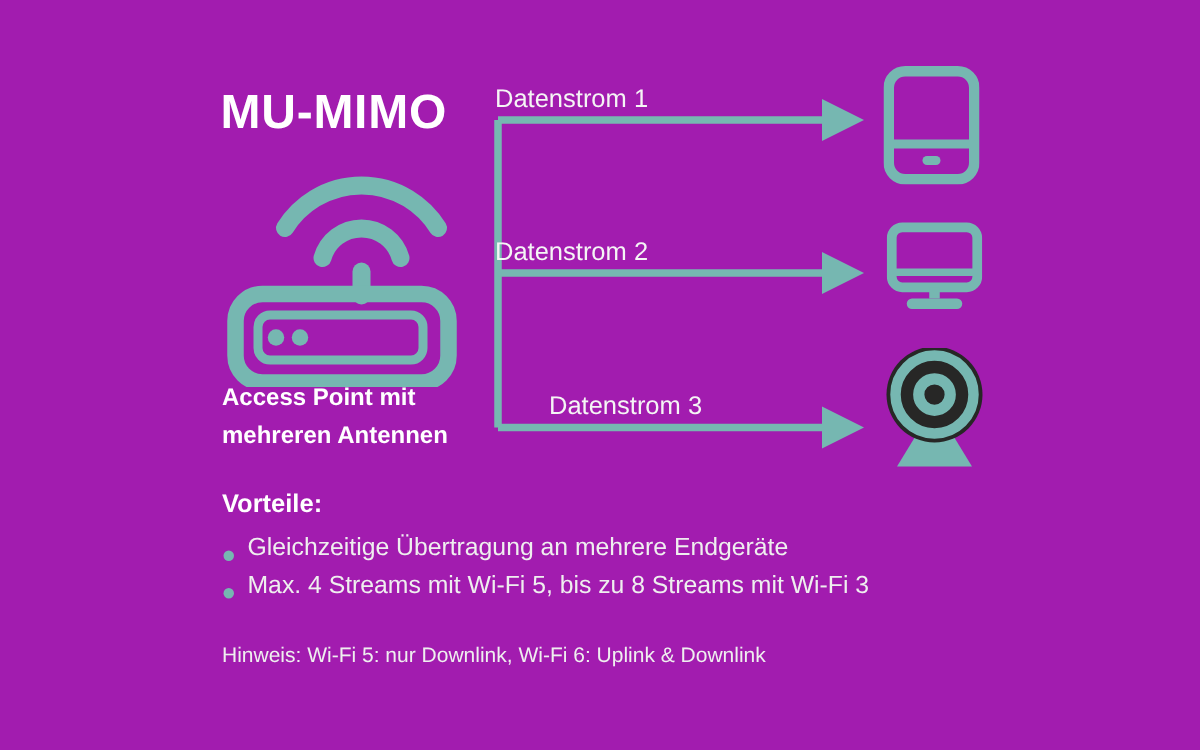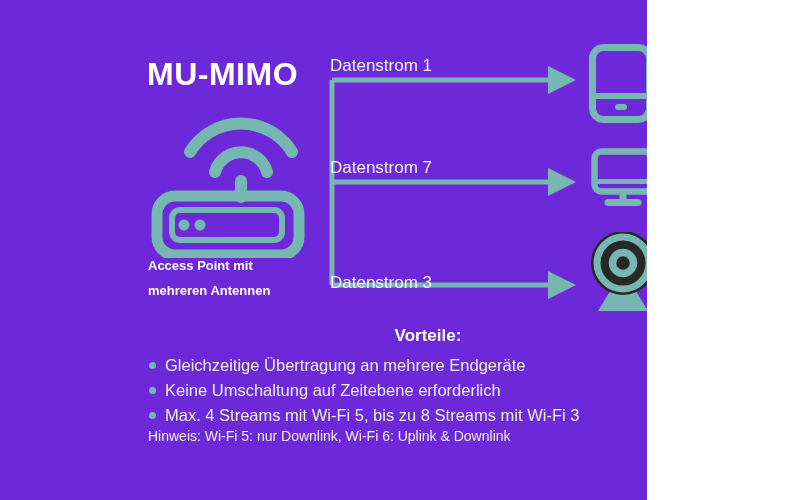--- a/index.html
+++ b/index.html
@@ -3,76 +3,75 @@
 <meta charset="utf-8">
 <style>
   html, body { margin: 0; padding: 0; }
   body {
     width: 800px; height: 500px;
     font-family: "Liberation Sans", sans-serif;
     background: #ffffff;
   }
   .canvas {
     position: relative;
-    width: 647px; height: 500px;
-    background: #6d28d9;
+    width: 800px; height: 500px;
+    background: #a21caf;
     overflow: hidden;
   }
   .abs { position: absolute; }
 
   .title {
     left: 147px; top: 56px;
     margin: 0;
     font-size: 32px;
     font-weight: bold;
     letter-spacing: 0.5px;
     color: #ffffff;
   }
 
   .router-svg { left: 143px; top: 108px; }
 
   .ap-label {
     left: 148px; top: 253px;
-    font-size: 13px;
+    font-size: 16px;
     font-weight: bold;
     line-height: 25px;
     color: #ffffff;
     white-space: pre-line;
   }
 
   .lines-svg { left: 0; top: 0; pointer-events: none; }
 
   .stream-label {
     left: 330px;
     width: 242px;
     text-align: left;
     font-size: 17px;
     font-weight: 500;
     color: #f5f5f5;
   }
   .stream-label.s1 { top: 56px; }
   .stream-label.s2 { top: 158px; }
-  .stream-label.s3 { top: 273px; }
+  .stream-label.s3 { top: 261px; padding-left: 36px; }
 
   .device-svg.d1 { left: 589px; top: 44px; }
   .device-svg.d2 { left: 591px; top: 148px; }
   .device-svg.d3 { left: 590px; top: 232px; }
 
   .benefits { left: 148px; top: 326px; width: 560px; }
   .benefits-heading {
     font-size: 17px;
     font-weight: bold;
     color: #ffffff;
     margin: 0 0 7px 0;
-    text-align: center;
   }
   .benefit-list { list-style: none; margin: 0; padding: 0; }
   .benefit-item {
     display: flex;
-    align-items: flex-start;
+    align-items: center;
     font-size: 16.5px;
     line-height: 25px;
     color: #efefef;
   }
   .bullet-dot {
     flex: 0 0 auto;
     width: 7px; height: 7px;
     border-radius: 50%;
     background: #76b7b1;
     margin: 9px 9px 0 1px;
@@ -114,21 +113,21 @@
       <path d="M332 285 L549 285"></path>
     </g>
     <g fill="#76b7b1">
       <polygon points="548,66 576,80 548,94"></polygon>
       <polygon points="548,168 576,182 548,196"></polygon>
       <polygon points="548,271 576,285 548,299"></polygon>
     </g>
   </svg>
 
   <div class="abs stream-label s1">Datenstrom 1</div>
-  <div class="abs stream-label s2">Datenstrom 7</div>
+  <div class="abs stream-label s2">Datenstrom 2</div>
   <div class="abs stream-label s3">Datenstrom 3</div>
 
   <svg class="abs device-svg d1" width="64" height="79" viewBox="0 0 64 79">
     <rect x="3.5" y="3.5" width="57" height="72" rx="11" fill="none" stroke="#76b7b1" stroke-width="7"></rect>
     <path d="M6 52 L58 52" stroke="#76b7b1" stroke-width="6" fill="none"></path>
     <rect x="26" y="60" width="12" height="6" rx="3" fill="#76b7b1"></rect>
   </svg>
 
   <svg class="abs device-svg d2" width="64" height="61" viewBox="0 0 64 61">
     <rect x="3.5" y="3.5" width="57" height="40" rx="7" fill="none" stroke="#76b7b1" stroke-width="6.5"></rect>
@@ -146,24 +145,20 @@
 
   <div class="abs benefits">
     <p class="benefits-heading">Vorteile:</p>
     <ul class="benefit-list">
       <li class="benefit-item">
         <span class="bullet-dot"></span>
         <span>Gleichzeitige Übertragung an mehrere Endgeräte</span>
       </li>
       <li class="benefit-item">
         <span class="bullet-dot"></span>
-        <span>Keine Umschaltung auf Zeitebene erforderlich</span>
-      </li>
-      <li class="benefit-item">
-        <span class="bullet-dot"></span>
         <span>Max. 4 Streams mit Wi-Fi 5, bis zu 8 Streams mit Wi-Fi 3</span>
       </li>
     </ul>
   </div>
 
   <div class="abs note">Hinweis: Wi-Fi 5: nur Downlink, Wi-Fi 6: Uplink &amp; Downlink</div>
 
 </div>
 
 </body></html>

